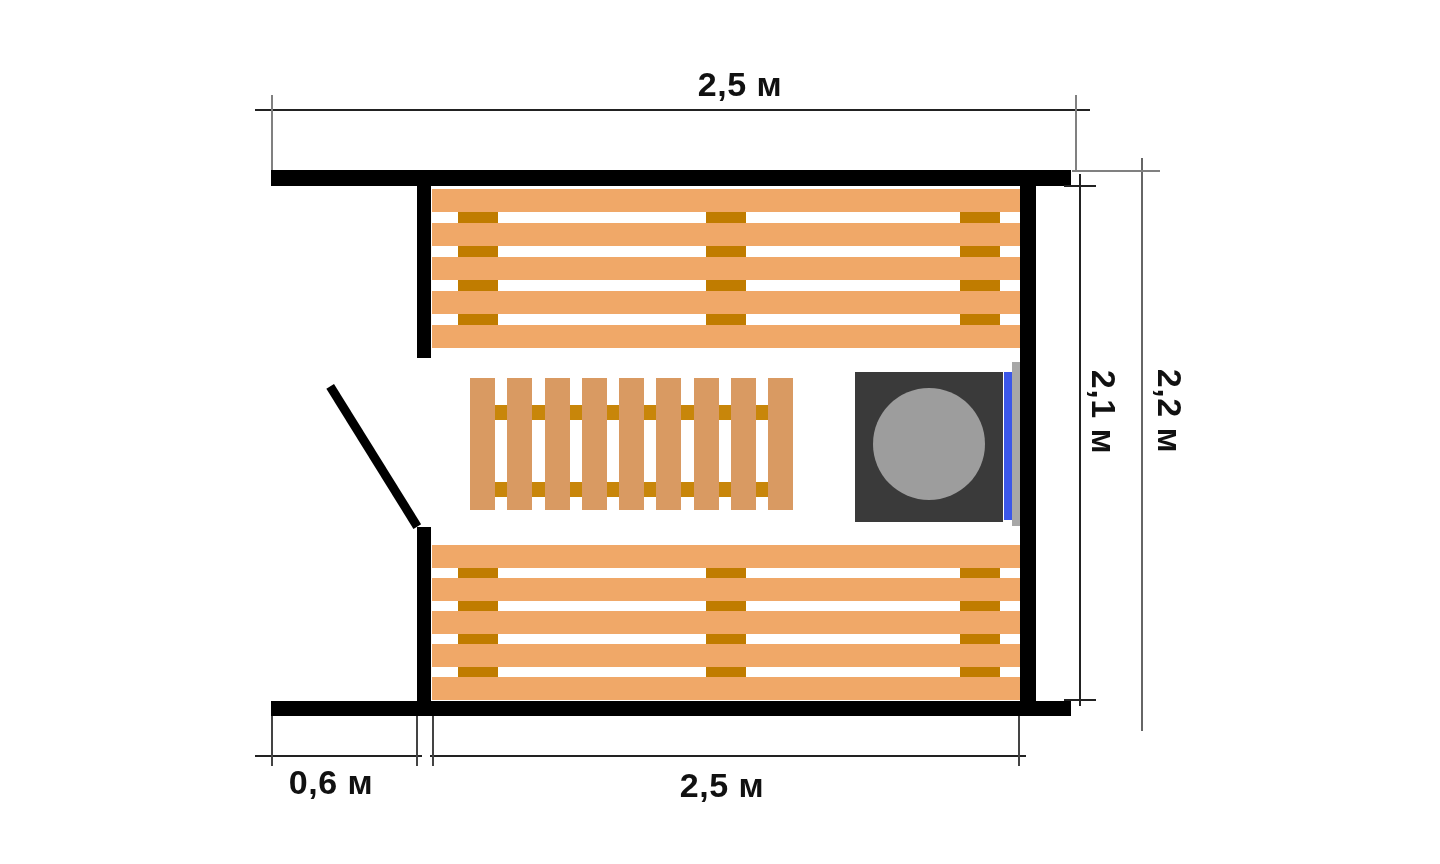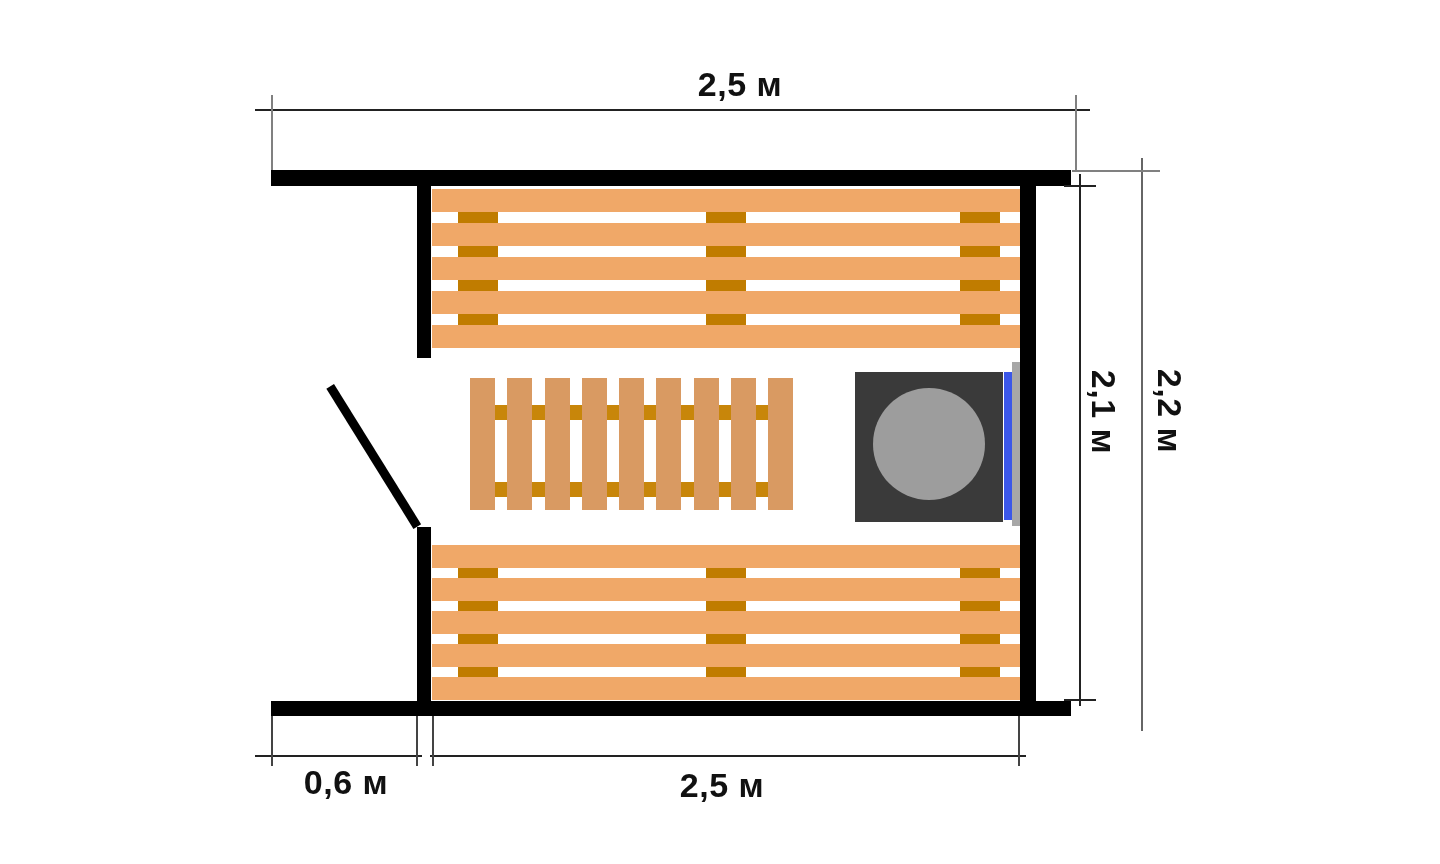--- a/index.html
+++ b/index.html
@@ -127,20 +127,20 @@
   <div class="dim" style="left:1064px;top:699px;width:32px;height:2px;"></div>
   <div class="dim-label vertical" style="left:1044px;top:394px;width:120px;height:36px;">2,1 м</div>
 
   <div class="dim" style="left:1141px;top:158px;width:2px;height:573px;background:#666;"></div>
   <div class="ext" style="left:1072px;top:170px;width:88px;height:2px;"></div>
   <div class="dim-label vertical" style="left:1110px;top:393px;width:120px;height:36px;">2,2 м</div>
 
   <div class="dim" style="left:255px;top:755px;width:167px;height:2px;"></div>
   <div class="ext dark" style="left:271px;top:716px;width:2px;height:50px;"></div>
   <div class="ext dark" style="left:416px;top:716px;width:2px;height:50px;"></div>
-  <div class="dim-label" style="left:281px;top:764px;width:130px;">0,6 м</div>
+  <div class="dim-label" style="left:266px;top:764px;width:130px;">0,6 м</div>
 
   <div class="dim" style="left:430px;top:755px;width:596px;height:2px;"></div>
   <div class="ext dark" style="left:432px;top:716px;width:2px;height:50px;"></div>
   <div class="ext dark" style="left:1018px;top:716px;width:2px;height:50px;"></div>
   <div class="dim-label" style="left:657px;top:767px;width:130px;">2,5 м</div>
 
 </div>
 
 </body></html>

